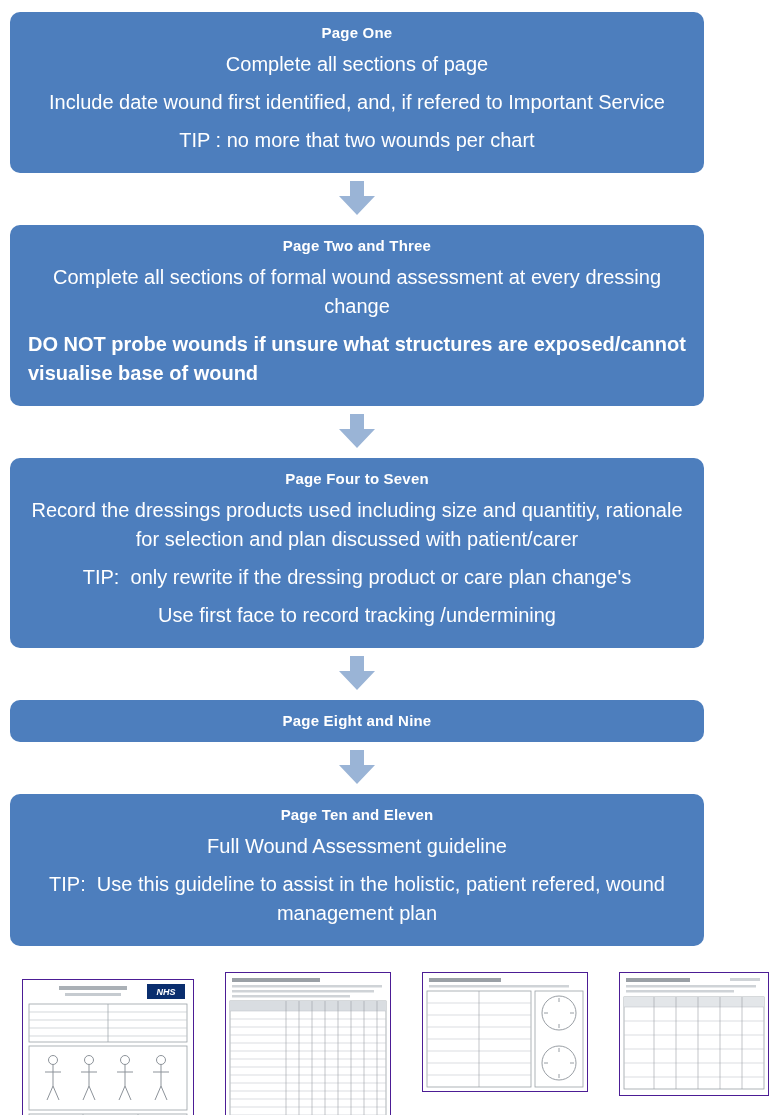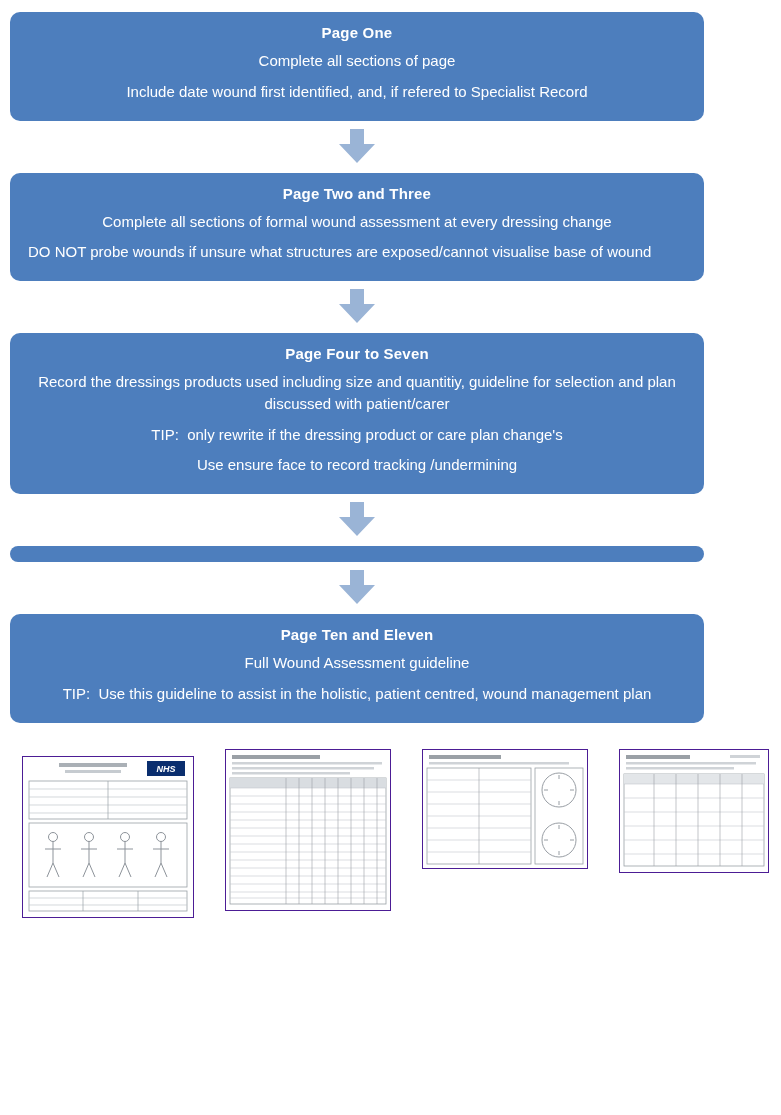--- a/index.html
+++ b/index.html
@@ -12,23 +12,23 @@
   .flow-box {
     margin-left:10px; width:694px; box-sizing:border-box;
     background:var(--box-fill,#4d7ebd);
     border-radius:10px; color:#ffffff;
     padding:7px 18px 9px; text-align:center;
   }
   .flow-box h2 {
     font-size:15px; font-weight:bold; margin:5px 0 4px; letter-spacing:.2px;
   }
   .flow-box p {
-    font-size:15px; margin:9px 0; line-height:1.45; white-space:pre-wrap;
-  }
-  .flow-box p.emph { text-align:left; font-weight:normal; }
+    font-size:20px; margin:9px 0; line-height:1.45; white-space:pre-wrap;
+  }
+  .flow-box p.emph { text-align:left; font-weight:bold; }
   .arrow-wrap {
     width:714px; text-align:center; height:36px; margin:8px 0;
   }
   .arrow-wrap svg { color:var(--arrow-fill,#9ab4d6); display:inline-block; }
   .thumbs {
     display:flex; align-items:flex-start; gap:31px;
     margin:26px 0 0 22px;
   }
   .thumb {
     border:1px solid #4c1d95; background:#ffffff; line-height:0;
@@ -38,21 +38,22 @@
 </style>
 </head>
 <body>
 
 <div class="page">
   <div class="flow-col">
 
     <section class="flow-box">
       <h2>Page One</h2>
       <p>Complete all sections of page</p>
-      <p>Include date wound first identified, and, if refered to Specialist Record</p>
+      <p>Include date wound first identified, and, if refered to Important Service</p>
+      <p>TIP : no more that two wounds per chart</p>
     </section>
 
     <div class="arrow-wrap">
       <svg width="36" height="34" viewBox="0 0 36 34">
         <polygon points="11,0 25,0 25,15 36,15 18,34 0,15 11,15" fill="currentColor"></polygon>
       </svg>
     </div>
 
     <section class="flow-box">
       <h2>Page Two and Three</h2>
@@ -61,44 +62,45 @@
     </section>
 
     <div class="arrow-wrap">
       <svg width="36" height="34" viewBox="0 0 36 34">
         <polygon points="11,0 25,0 25,15 36,15 18,34 0,15 11,15" fill="currentColor"></polygon>
       </svg>
     </div>
 
     <section class="flow-box">
       <h2>Page  Four to  Seven</h2>
-      <p>Record the dressings products used including size and quantitiy, guideline for selection and plan discussed with patient/carer</p>
+      <p>Record the dressings products used including size and quantitiy, rationale for selection and plan discussed with patient/carer</p>
       <p>TIP:  only rewrite if the dressing product or care plan change's</p>
-      <p>Use ensure face to record tracking /undermining</p>
-    </section>
-
-    <div class="arrow-wrap">
-      <svg width="36" height="34" viewBox="0 0 36 34">
-        <polygon points="11,0 25,0 25,15 36,15 18,34 0,15 11,15" fill="currentColor"></polygon>
-      </svg>
-    </div>
-
-    <section class="flow-box">
+      <p>Use first face to record tracking /undermining</p>
+    </section>
+
+    <div class="arrow-wrap">
+      <svg width="36" height="34" viewBox="0 0 36 34">
+        <polygon points="11,0 25,0 25,15 36,15 18,34 0,15 11,15" fill="currentColor"></polygon>
+      </svg>
+    </div>
+
+    <section class="flow-box">
+      <h2>Page  Eight and Nine</h2>
     </section>
 
     <div class="arrow-wrap">
       <svg width="36" height="34" viewBox="0 0 36 34">
         <polygon points="11,0 25,0 25,15 36,15 18,34 0,15 11,15" fill="currentColor"></polygon>
       </svg>
     </div>
 
     <section class="flow-box">
       <h2>Page Ten and Eleven</h2>
       <p>Full Wound Assessment guideline</p>
-      <p>TIP:  Use this guideline to assist in the holistic, patient centred, wound management plan</p>
+      <p>TIP:  Use this guideline to assist in the holistic, patient refered, wound management plan</p>
     </section>
   </div>
 
   <div class="thumbs">
 
     <div class="thumb offset">
       <svg width="170" height="160" viewBox="0 0 170 160">
         <rect x="0" y="0" width="170" height="160" fill="#ffffff"></rect>
         <rect x="36" y="6" width="68" height="4" fill="#aab0b6"></rect>
         <rect x="42" y="13" width="56" height="3" fill="#c6cbd0"></rect>

